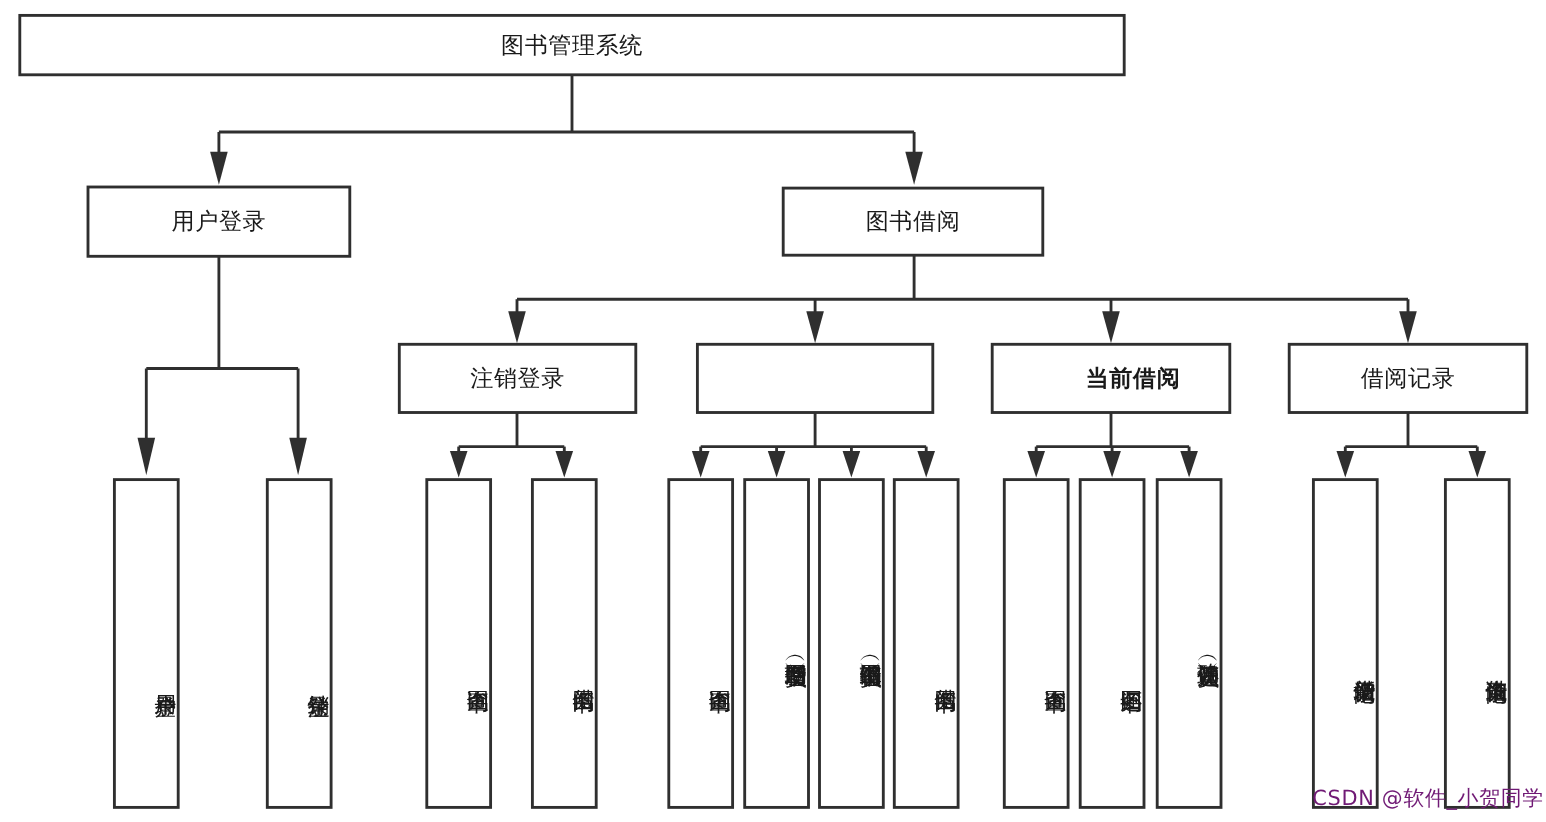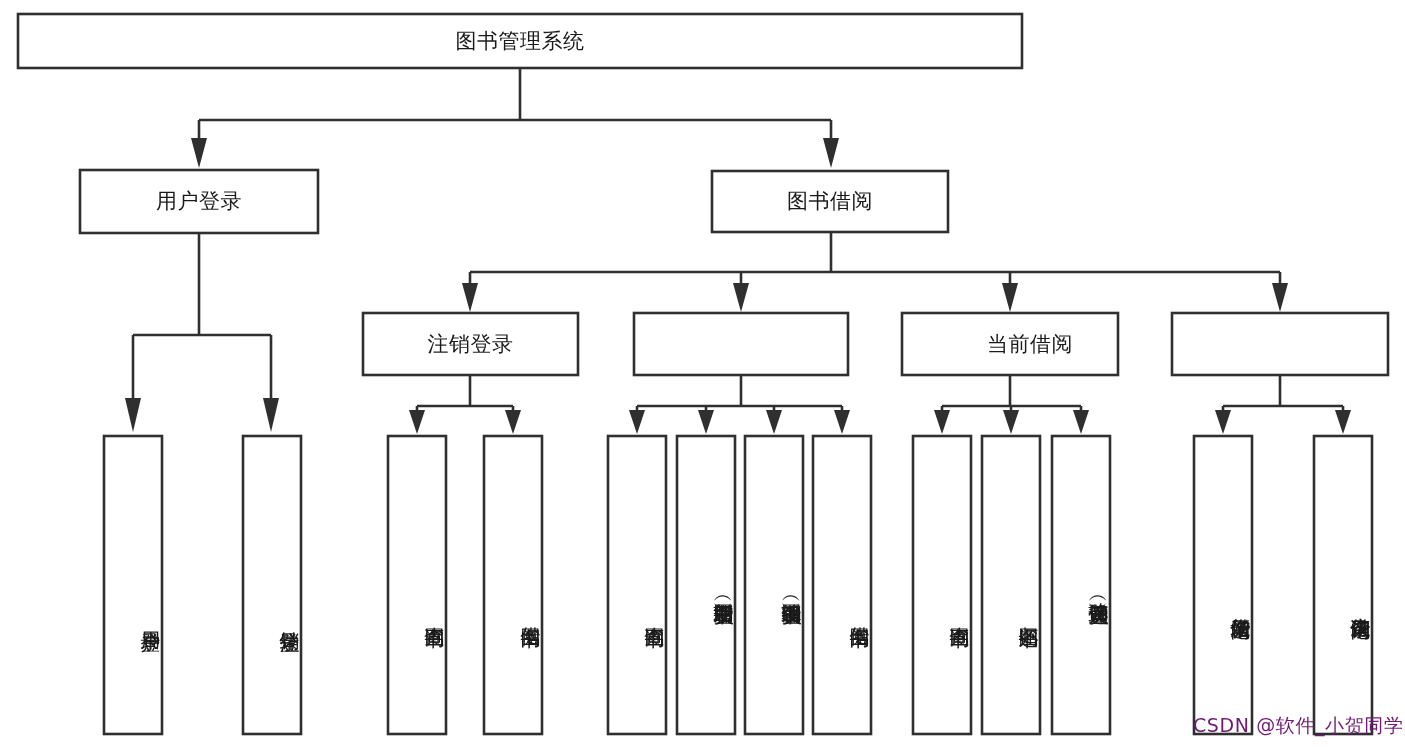--- a/index.html
+++ b/index.html
@@ -184,21 +184,22 @@
     <rect class="node-rect" x="1194" y="436" width="58" height="298"></rect>
     <rect class="node-rect" x="1314" y="436" width="58" height="298"></rect>
   </svg>
 
   <div class="node-label-h" style="left:18px; top:14px; width:1004px; height:54px;">图书管理系统</div>
 
   <div class="node-label-h" style="left:80px; top:170px; width:238px; height:63px;">用户登录</div>
   <div class="node-label-h" style="left:712px; top:171px; width:236px; height:61px;">图书借阅</div>
 
   <div class="node-label-h" style="left:363px; top:313px; width:215px; height:62px;">注销登录</div>
-  <div class="node-label-h" style="left:902px; top:313px; width:256px; height:62px;">当前借阅</div>
+  <div class="node-label-h" style="left:902px; top:313px; width:256px; height:62px;font-weight:bold;">当前借阅</div>
+  <div class="node-label-h" style="left:1172px; top:313px; width:216px; height:62px;">借阅记录</div>
 
   <div class="node-label-v" style="left:104px; top:517px; width:58px; height:200px;">用户登录</div>
   <div class="node-label-v" style="left:243px; top:517px; width:58px; height:200px;">注销登录</div>
 
   <div class="node-label-v" style="left:388px; top:512px; width:58px; height:200px;">查询图书</div>
   <div class="node-label-v" style="left:484px; top:512px; width:58px; height:200px;">借阅图书</div>
 
   <div class="node-label-v" style="left:608px; top:512px; width:58px; height:200px;">查询图书</div>
   <div class="node-label-v" style="left:677px; top:443px; width:58px; height:292px;">新增图书（管理员）</div>
   <div class="node-label-v" style="left:745px; top:443px; width:58px; height:292px;">编辑图书（管理员）</div>

